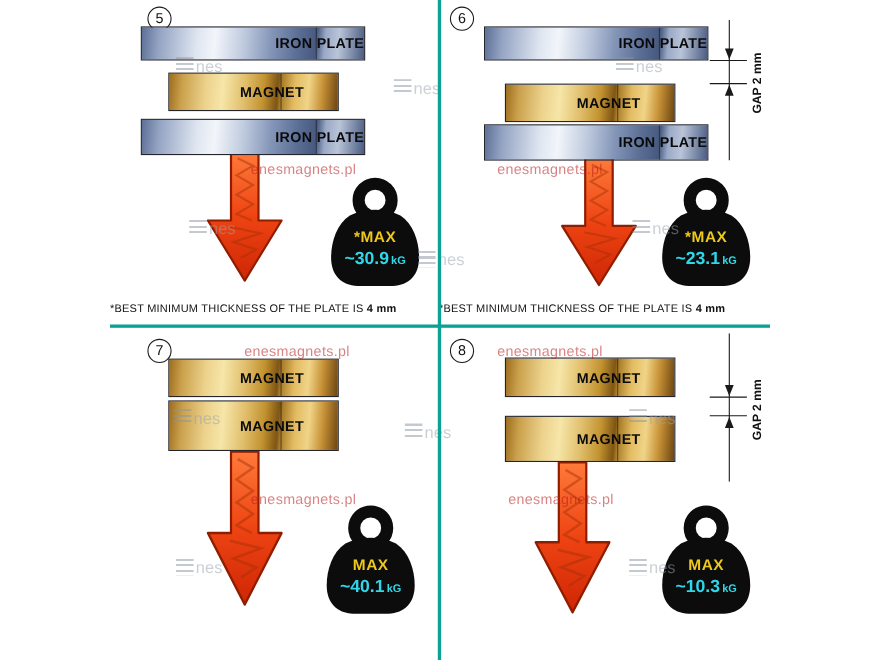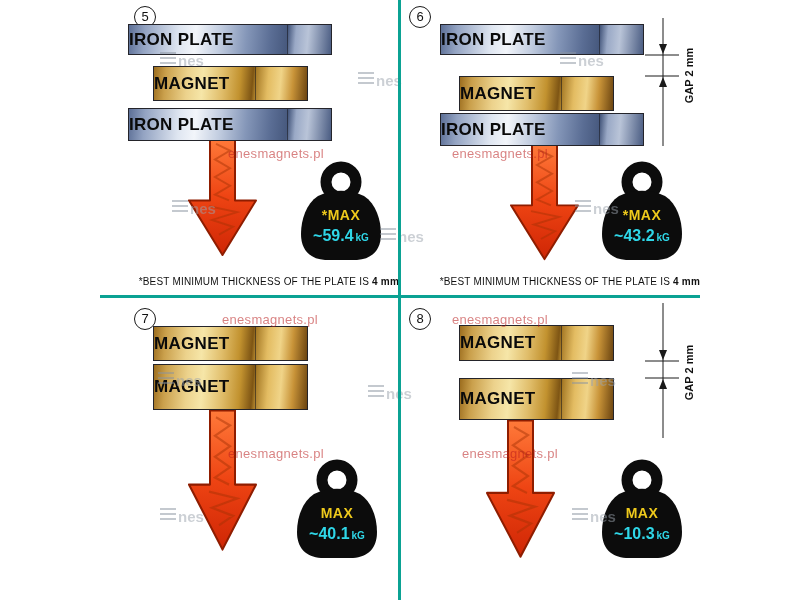--- a/index.html
+++ b/index.html
@@ -8,48 +8,48 @@
   .canvas { position:relative; width:800px; height:600px; background:#fff; overflow:hidden; margin:0 auto; }
 
   .divider-v, .divider-h { position:absolute; background:#0ba293; z-index:5; }
 
   .panel { position:absolute; }
 
   .circle-num { position:absolute; width:22px; height:22px; border:1.6px solid #1a1a1a; border-radius:50%;
     text-align:center; line-height:19px; font-size:13px; color:#111; background:#fff; z-index:2; }
 
   .bar { position:absolute; border:1px solid #24242a; z-index:2; display:flex; align-items:center; }
-  .bar-label { font-weight:bold; font-size:17px; color:#0a0a0a; text-align:left; letter-spacing:.3px; }
+  .bar-label { font-weight:bold; font-size:13px; color:#0a0a0a; text-align:right; letter-spacing:.3px; }
   .iron { background:linear-gradient(95deg,#5c6f96 0%,#93a3c2 8%,#dfe6f1 25%,#f2f5fa 33%,#c2cde0 45%,#8496b8 58%,#5a6d94 70%,#47597e 78%,#9aa9c6 82%,#b9c4d8 88%,#4a5c82 100%); }
   .magnet { background:linear-gradient(95deg,#9c6d1e 0%,#caa04c 8%,#ecd28c 22%,#f6e6a8 32%,#e0bd6a 45%,#c2922f 56%,#7e5514 64%,#a87c28 66%,#e3bc62 74%,#f0d488 82%,#c89338 90%,#6b4410 100%); }
   .iron .bar-label { width:100%; }
   .magnet .bar-label { width:80%; }
   .bar::after { content:""; position:absolute; top:0; bottom:0; width:1px; background:rgba(20,20,25,.55); }
   .iron::after { left:78%; }
   .magnet::after { left:66%; }
 
   .arrow { position:absolute; z-index:1; }
 
   .kettlebell { position:absolute; z-index:2; }
   .kb-text { position:absolute; left:0; right:0; text-align:center; font-weight:bold; line-height:1; }
   .kb-max { top:50px; font-size:14px; color:#eec91c; letter-spacing:.5px; }
   .kb-line { top:70px; font-size:16px; color:#2fd7e8; }
   .kb-unit { font-size:10px; margin-left:2px;text-align:right; }
 
-  .note { position:absolute; left:0; right:0; text-align:right; font-size:10px; color:#111; letter-spacing:.2px; z-index:2; }
+  .note { position:absolute; left:0; right:0; text-align:left; font-size:10px; color:#111; letter-spacing:.2px; z-index:2; }
   .note b { margin-left:3px; }
 
   .dim { position:absolute; z-index:3; }
   .dim-label { position:absolute; width:64px; height:13px; font-size:11px; font-weight:bold; color:#111;
     text-align:center; transform:rotate(-90deg); white-space:nowrap; z-index:3; line-height:13px; }
 
   .wm-site { position:absolute; font-size:13px; color:#b91c1c; opacity:.55; z-index:4; letter-spacing:.3px; }
   .enes-mark { position:absolute; display:flex; align-items:flex-end; gap:2px; opacity:.5; z-index:4; }
   .enes-e { width:16px; height:15px; background:repeating-linear-gradient(180deg,#8a94a0 0 2px, transparent 2px 5px); }
-  .enes-nes { font-size:15px; font-weight:bold; color:#9aa2ac; line-height:13px; }
+  .enes-nes { font-size:15px; font-weight:normal; color:#9aa2ac; line-height:13px; }
 </style>
 </head>
 <body>
 
 <div class="canvas">
 
   <svg width="0" height="0" style="position:absolute">
     <defs>
       <linearGradient id="arrowGrad" x1="0" y1="0" x2="0" y2="1">
         <stop offset="0" stop-color="#ff7a3a"></stop>
@@ -76,21 +76,21 @@
     <svg class="arrow" style="left:85px;top:136px;width:75px;height:122px" viewBox="0 0 75 125" preserveAspectRatio="none">
       <path d="M25,2 L50,2 L50,66 L71,66 L37.5,122 L4,66 L25,66 Z" fill="url(#arrowGrad)" stroke="#8f1d00" stroke-width="2" stroke-linejoin="round"></path>
       <path d="M31,8 L45,15 L30,24 L45,33 L30,42 L45,51 L30,60 L44,66 M24,72 L52,78 L27,86 L48,93 L34,101" stroke="#a23104" stroke-width="2" fill="none" opacity="0.45"></path>
     </svg>
     <div class="kettlebell" style="left:198px;top:158px;width:86px;height:105px">
       <svg viewBox="0 0 86 105" style="position:absolute;left:0;top:0;width:100%;height:100%">
         <circle cx="43" cy="24" r="15" fill="none" stroke="#0c0c0c" stroke-width="11"></circle>
         <path d="M20,38 C8,46 3,62 3,76 C3,92 12,101 27,102 L59,102 C74,101 83,92 83,76 C83,62 78,46 66,38 C52,31 34,31 20,38 Z" fill="#0c0c0c"></path>
       </svg>
       <div class="kb-text kb-max">*MAX</div>
-      <div class="kb-text kb-line"><span>~59.4</span><span class="kb-unit">kG</span></div>
+      <div class="kb-text kb-line"><span>~30.9</span><span class="kb-unit">kG</span></div>
     </div>
     <div class="note" style="top:276px"><span>*BEST MINIMUM THICKNESS OF THE PLATE IS</span><b>4 mm</b></div>
   </div>
 
   <div class="panel" style="left:399px;top:0;width:301px;height:296px">
     <div class="circle-num" style="left:10px;top:6px">6</div>
     <div class="bar iron" style="left:41px;top:24px;width:204px;height:31px">
       <span class="bar-label">IRON PLATE</span>
     </div>
     <div class="bar magnet" style="left:60px;top:76px;width:155px;height:35px">
@@ -110,21 +110,21 @@
     <svg class="arrow" style="left:108px;top:142px;width:75px;height:120px" viewBox="0 0 75 125" preserveAspectRatio="none">
       <path d="M25,2 L50,2 L50,66 L71,66 L37.5,122 L4,66 L25,66 Z" fill="url(#arrowGrad)" stroke="#8f1d00" stroke-width="2" stroke-linejoin="round"></path>
       <path d="M31,8 L45,15 L30,24 L45,33 L30,42 L45,51 L30,60 L44,66 M24,72 L52,78 L27,86 L48,93 L34,101" stroke="#a23104" stroke-width="2" fill="none" opacity="0.45"></path>
     </svg>
     <div class="kettlebell" style="left:200px;top:158px;width:86px;height:105px">
       <svg viewBox="0 0 86 105" style="position:absolute;left:0;top:0;width:100%;height:100%">
         <circle cx="43" cy="24" r="15" fill="none" stroke="#0c0c0c" stroke-width="11"></circle>
         <path d="M20,38 C8,46 3,62 3,76 C3,92 12,101 27,102 L59,102 C74,101 83,92 83,76 C83,62 78,46 66,38 C52,31 34,31 20,38 Z" fill="#0c0c0c"></path>
       </svg>
       <div class="kb-text kb-max">*MAX</div>
-      <div class="kb-text kb-line"><span>~43.2</span><span class="kb-unit">kG</span></div>
+      <div class="kb-text kb-line"><span>~23.1</span><span class="kb-unit">kG</span></div>
     </div>
     <div class="note" style="top:276px"><span>*BEST MINIMUM THICKNESS OF THE PLATE IS</span><b>4 mm</b></div>
   </div>
 
   <div class="panel" style="left:100px;top:298px;width:299px;height:302px">
     <div class="circle-num" style="left:34px;top:10px">7</div>
     <div class="bar magnet" style="left:53px;top:28px;width:155px;height:35px">
       <span class="bar-label">MAGNET</span>
     </div>
     <div class="bar magnet" style="left:53px;top:66px;width:155px;height:46px">

